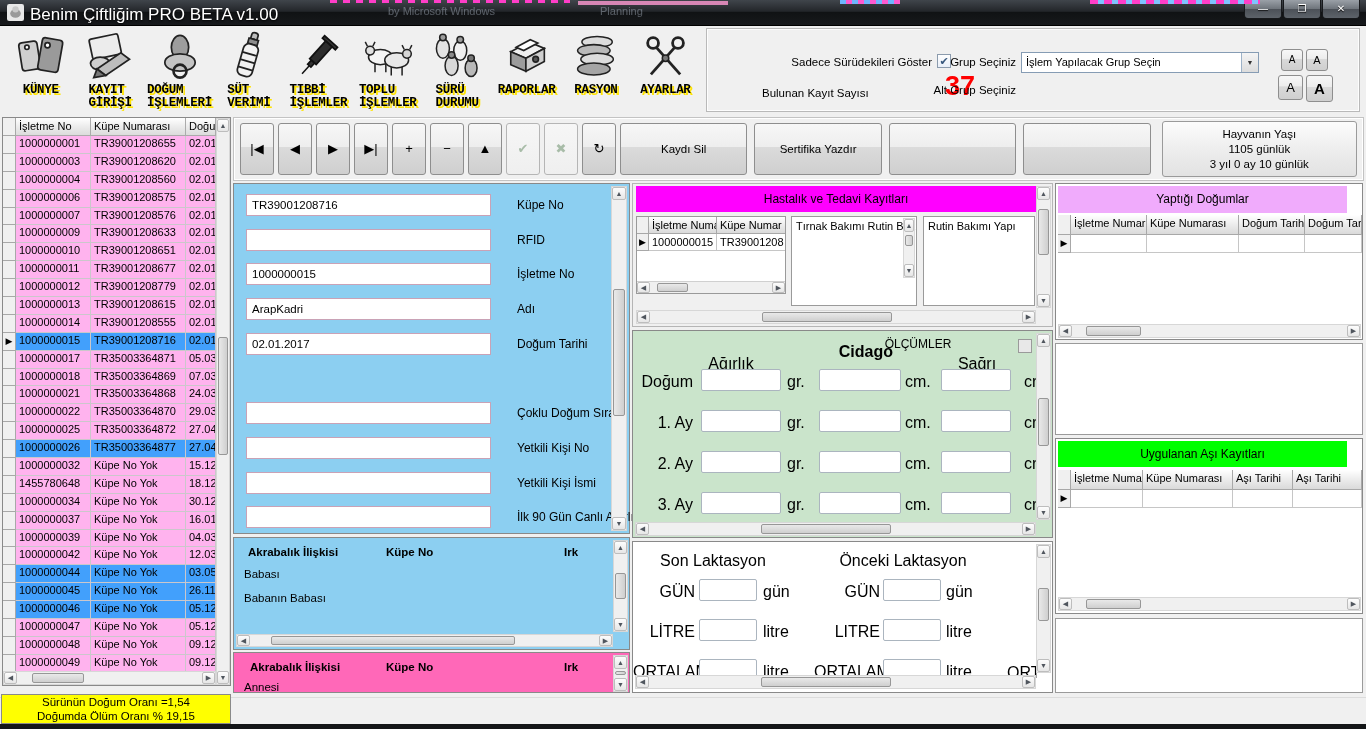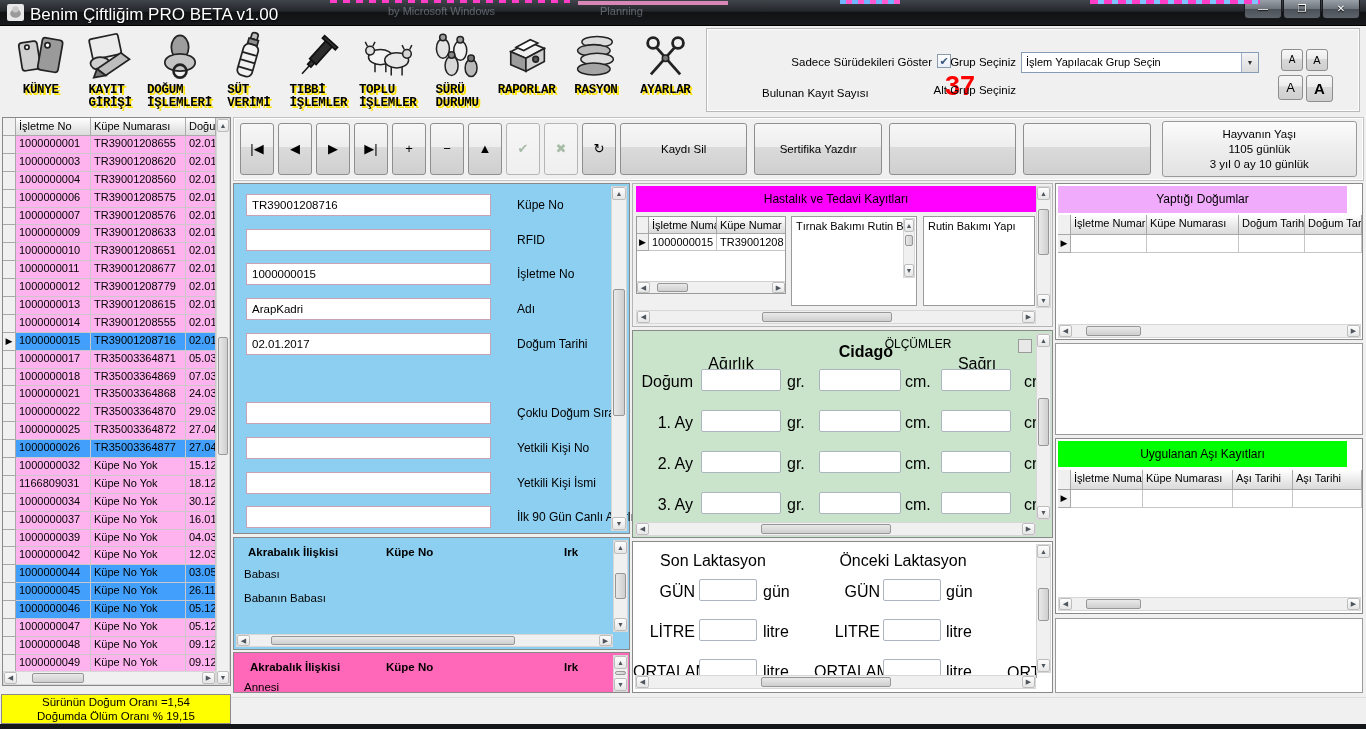--- a/index.html
+++ b/index.html
@@ -407,21 +407,21 @@
           <div class="t-c c3">27.04.2</div>
         </div>
         <div class="t-row">
           <div class="t-sel"></div>
           <div class="t-c c1">1000000032</div>
           <div class="t-c c2">Küpe No Yok</div>
           <div class="t-c c3">15.12.2</div>
         </div>
         <div class="t-row">
           <div class="t-sel"></div>
-          <div class="t-c c1">1166809031</div>
+          <div class="t-c c1">1455780648</div>
           <div class="t-c c2">Küpe No Yok</div>
           <div class="t-c c3">18.12.2</div>
         </div>
         <div class="t-row">
           <div class="t-sel"></div>
           <div class="t-c c1">1000000034</div>
           <div class="t-c c2">Küpe No Yok</div>
           <div class="t-c c3">30.12.2</div>
         </div>
         <div class="t-row">

